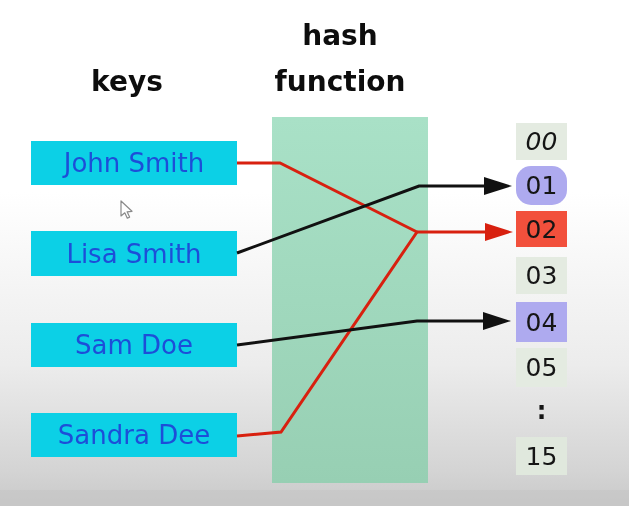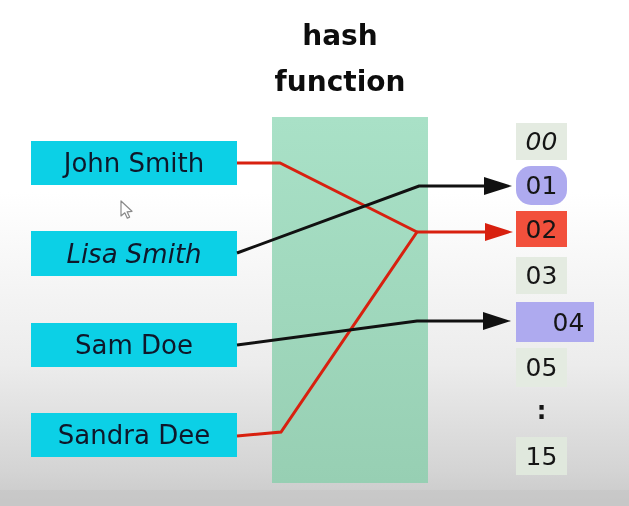--- a/index.html
+++ b/index.html
@@ -9,24 +9,24 @@
     background:linear-gradient(180deg,#ffffff 0%,#ffffff 38%,#ececec 72%,#d4d4d4 93%,#c9c9c9 100%);
   }
   .bottom-strip{position:absolute;left:0;top:490px;width:629px;height:16px;background:#c5c5c5;opacity:.55;}
   .heading{position:absolute;color:#0d0d0d;font-weight:bold;font-size:28px;text-align:center;line-height:40px;}
   #hd-keys{left:57px;top:62px;width:140px;}
   #hd-func{left:240px;top:13px;width:200px;line-height:46px;}
   #hd-hashes{left:465px;top:62px;width:140px;}
   .keybox{
     position:absolute;left:31px;width:206px;height:44px;
     display:flex;align-items:center;justify-content:center;
-    font-size:26px;color:#0f172a;
+    font-size:26px;color:#1d4ed8;
   }
   #key-0{top:141px;}
-  #key-1{top:231px;height:45px;font-style:italic;}
+  #key-1{top:231px;height:45px;}
   #key-2{top:323px;}
   #key-3{top:413px;}
   #hashfn-box{position:absolute;left:272px;top:117px;width:156px;height:366px;}
   .cell{
     position:absolute;left:516px;width:51px;height:37px;
     display:flex;align-items:center;justify-content:center;
     font-size:25px;color:#151515;
   }
   #cell-0{top:123px;font-style:italic;}
   #cell-1{top:166px;height:39px;border-radius:15px;}
@@ -41,37 +41,38 @@
   .arrow-red{color:#d8200f;}
   #cursor{position:absolute;left:120px;top:200px;}
 </style>
 </head>
 <body>
 
 <div id="canvas">
 
   <div class="bottom-strip"></div>
 
+  <div class="heading" id="hd-keys">keys</div>
   <div class="heading" id="hd-func">
     <div>hash</div>
     <div>function</div>
   </div>
 
   <div class="keybox" id="key-0" style="background: rgb(12, 208, 230);">John Smith</div>
   <div class="keybox" id="key-1" style="background: rgb(12, 208, 230);">Lisa Smith</div>
   <div class="keybox" id="key-2" style="background: rgb(12, 208, 230);">Sam Doe</div>
   <div class="keybox" id="key-3" style="background: rgb(12, 208, 230);">Sandra Dee</div>
 
   <div id="hashfn-box" style="background: linear-gradient(rgb(169, 225, 199), rgb(151, 207, 179));"></div>
 
   <div class="cell" id="cell-0" style="background: rgb(228, 235, 225);">00</div>
   <div class="cell" id="cell-1" style="background: rgb(174, 170, 239);">01</div>
   <div class="cell" id="cell-2" style="background: rgb(242, 80, 60);">02</div>
   <div class="cell" id="cell-3" style="background: rgb(228, 235, 225);">03</div>
-  <div class="cell" id="cell-4" style="background: rgb(174, 170, 239); padding-left: 27px;">04</div>
+  <div class="cell" id="cell-4" style="background: rgb(174, 170, 239);">04</div>
   <div class="cell" id="cell-5" style="background: rgb(228, 235, 225);">05</div>
   <div class="cell" id="cell-6" style="background: transparent;">:</div>
   <div class="cell" id="cell-7" style="background: rgb(224, 232, 221);">15</div>
 
   <svg id="arrows" width="629" height="506" viewBox="0 0 629 506">
 
     <polyline class="arrow-red" points="237,163 280,163 417,232" fill="none" stroke="currentColor" stroke-width="3" style="color: rgb(216, 32, 15);"></polyline>
 
     <polyline class="arrow-red" points="237,436 281,432 417,232" fill="none" stroke="currentColor" stroke-width="3" style="color: rgb(216, 32, 15);"></polyline>
 

